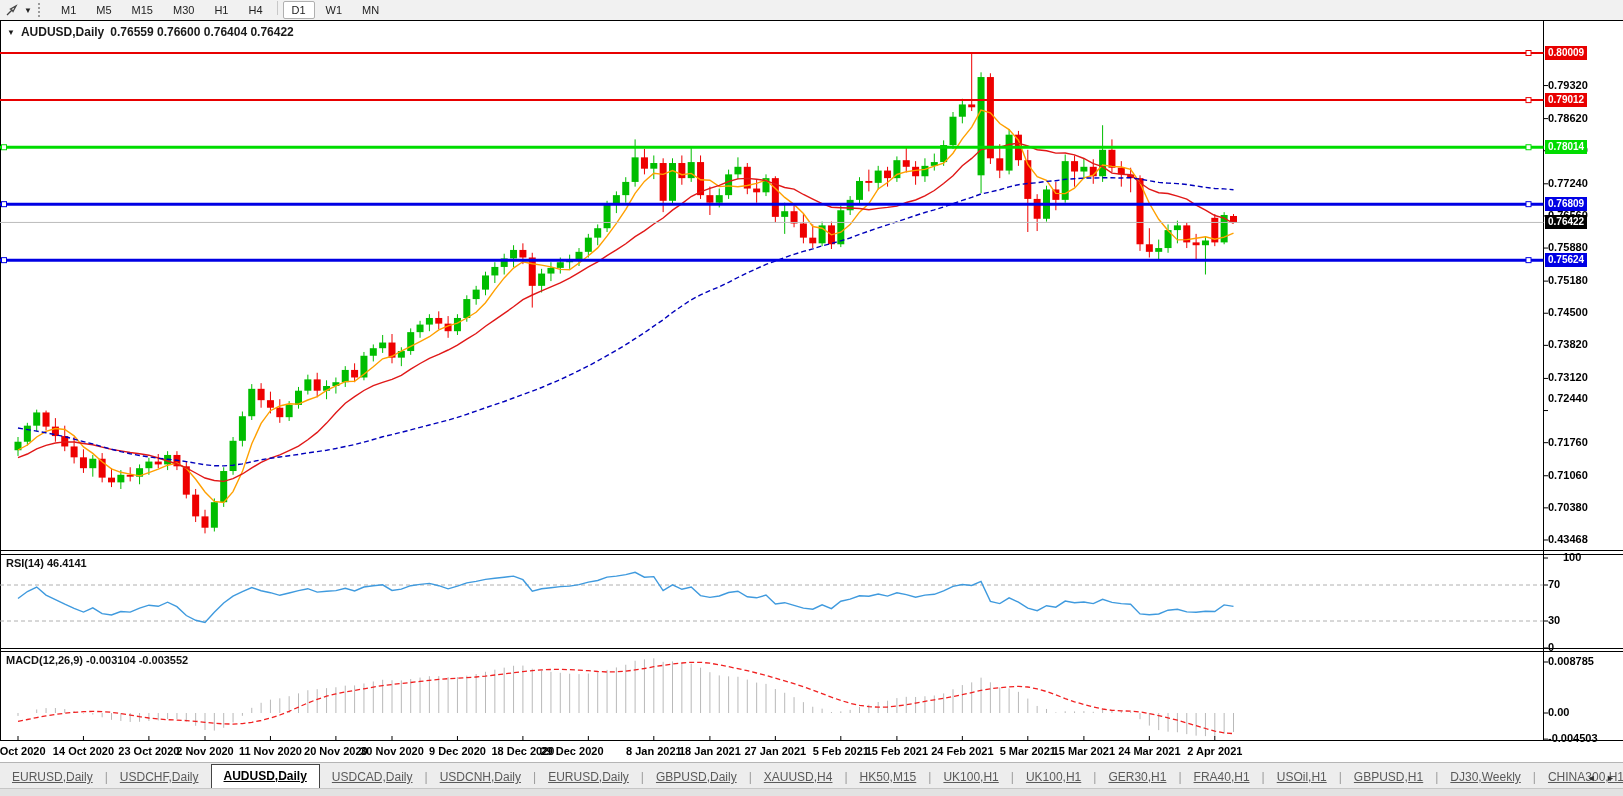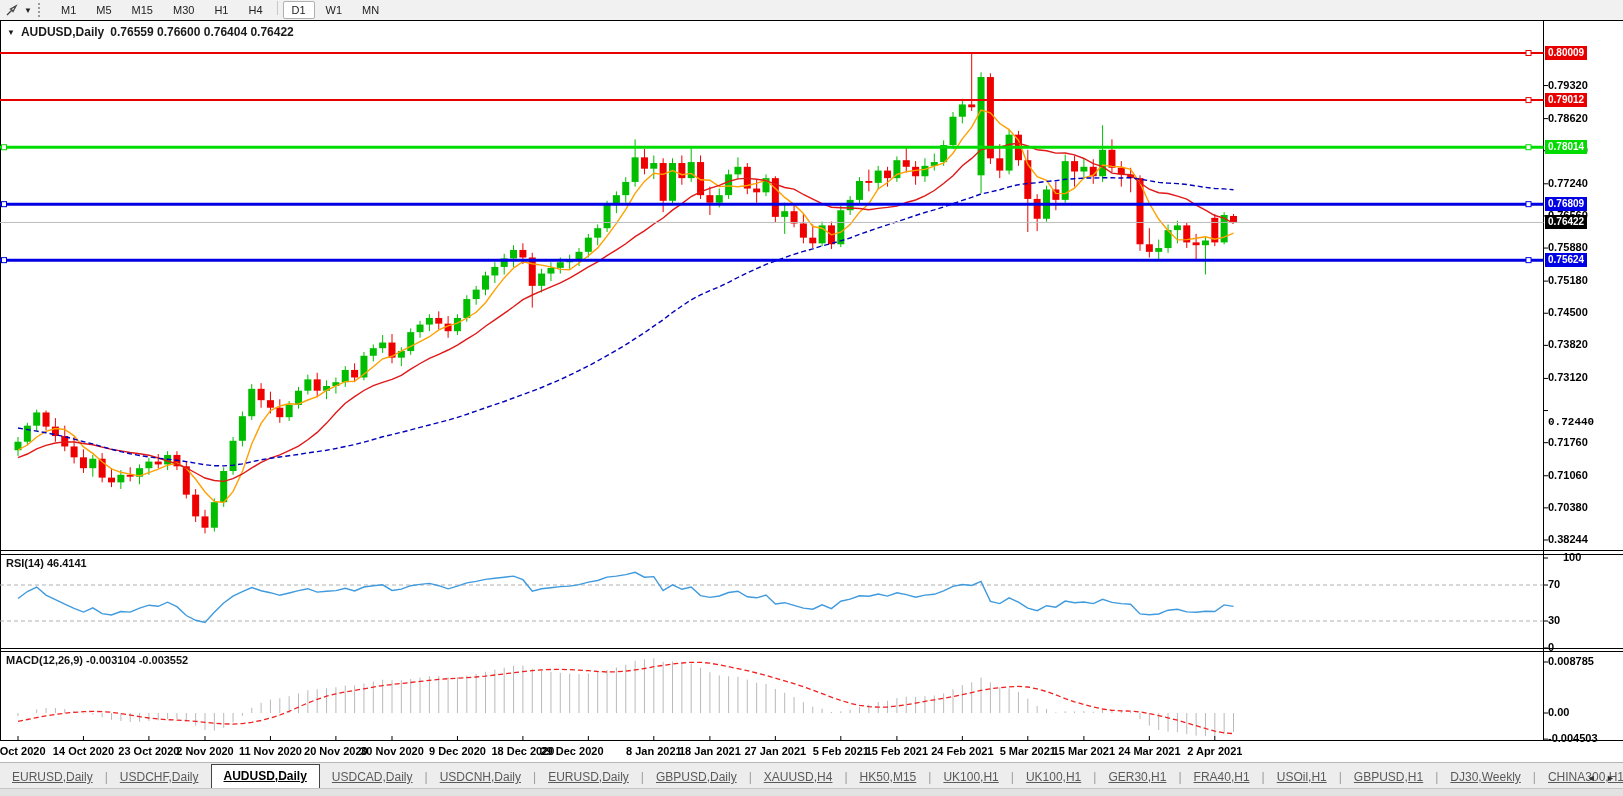--- a/index.html
+++ b/index.html
@@ -546,25 +546,25 @@
         <span class="ovl axlab" style="top:59px;">0.79320</span>
         <span class="ovl axlab" style="top:92px;">0.78620</span>
         <span class="ovl axlab" style="top:124px;">0.77940</span>
         <span class="ovl axlab" style="top:157px;">0.77240</span>
         <span class="ovl axlab" style="top:189px;">0.76560</span>
         <span class="ovl axlab" style="top:221px;">0.75880</span>
         <span class="ovl axlab" style="top:254px;">0.75180</span>
         <span class="ovl axlab" style="top:286px;">0.74500</span>
         <span class="ovl axlab" style="top:318px;">0.73820</span>
         <span class="ovl axlab" style="top:351px;">0.73120</span>
-        <span class="ovl axlab" style="top:396px;font-family:Liberation Mono, monospace;">0.72440</span>
+        <span class="ovl axlab" style="top:372px;">0.72440</span>
         <span class="ovl axlab" style="top:416px;">0.71760</span>
         <span class="ovl axlab" style="top:449px;">0.71060</span>
         <span class="ovl axlab" style="top:481px;">0.70380</span>
-        <span class="ovl axlab" style="top:513px;">0.38244</span>
+        <span class="ovl axlab" style="top:513px;">0.43468</span>
         <span class="ovl pricetag" style="top:26px;background:#e80000;">0.80009</span>
         <span class="ovl pricetag" style="top:73px;background:#e80000;">0.79012</span>
         <span class="ovl pricetag" style="top:120px;background:#00dc00;">0.78014</span>
         <span class="ovl pricetag" style="top:177px;background:#0000e4;">0.76809</span>
         <span class="ovl pricetag" style="top:233px;background:#0000e4;">0.75624</span>
         <span class="ovl pricetag" style="top:195px;background:#000;">0.76422</span>
         <span class="ovl axlab" style="top:531px;margin-left:15px;">100</span>
         <span class="ovl axlab" style="top:558px;">70</span>
         <span class="ovl axlab" style="top:594px;">30</span>
         <span class="ovl axlab" style="top:621px;">0</span>

